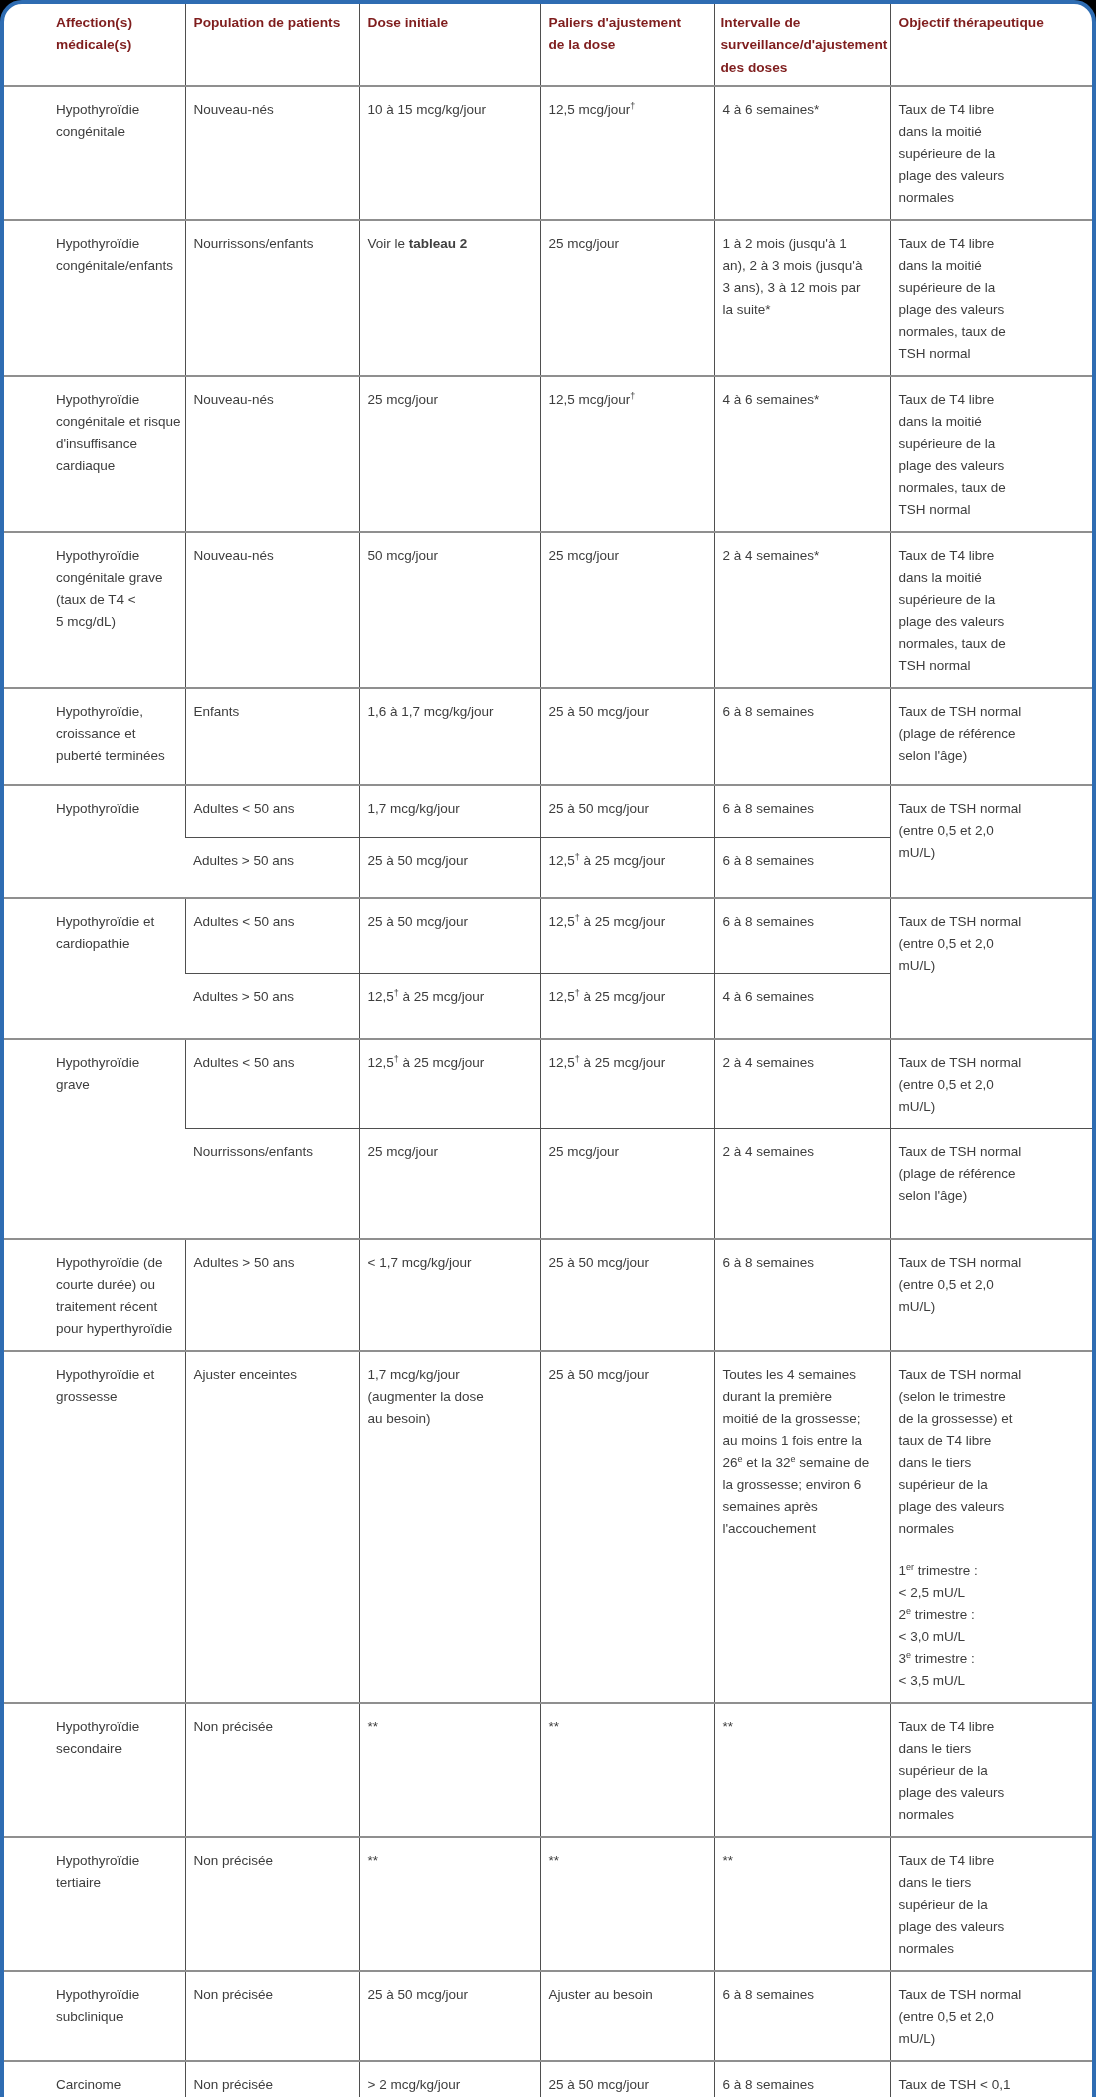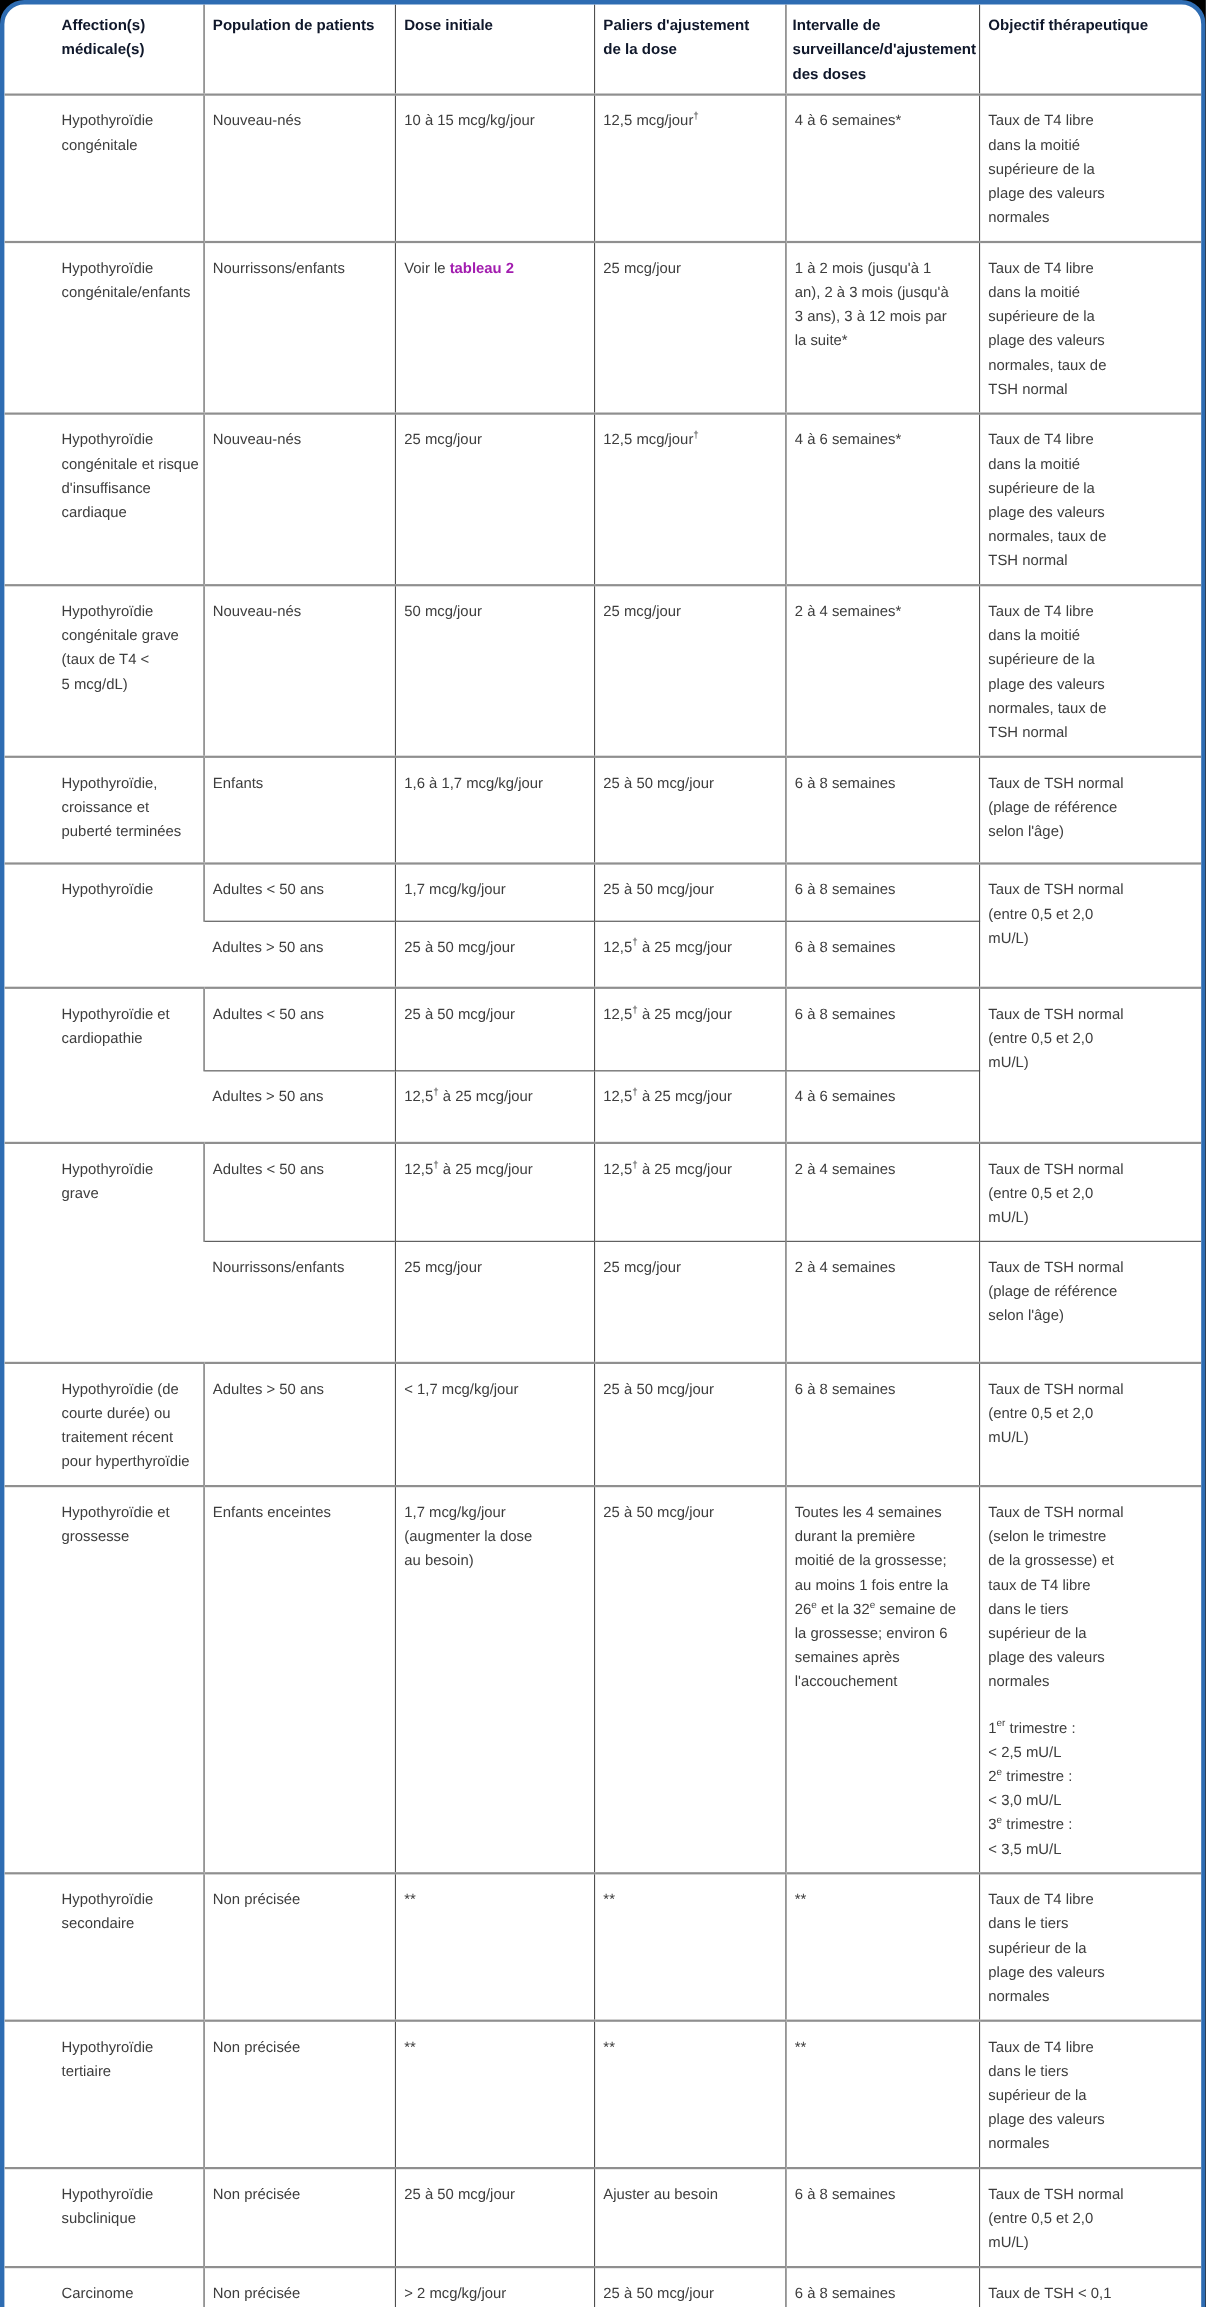--- a/index.html
+++ b/index.html
@@ -20,36 +20,36 @@
     font-size:13.5px;
     line-height:1.63;
     color:#3d3d3d;
   }
   col.c1{width:181px;}
   col.c2{width:174px;}
   col.c3{width:181px;}
   col.c4{width:174px;}
   col.c5{width:176px;}
   th,td{vertical-align:top;text-align:left;font-weight:normal;}
-  th{font-size:13.7px;font-weight:bold;color:#0f172a;padding:8px 8px 6px 8px;}
+  th{font-size:13.7px;font-weight:bold;color:#7f1d1d;padding:8px 8px 6px 8px;}
   td{padding:12px 8px 10px 8px;}
   td+td, th+th{border-left:1px solid #4f4f4f;}
   th.c1, td.c1{padding-left:52px;padding-right:2px;}
   td.c3{padding-right:40px;margin-top:24px;}
   th.c4{padding-right:14px;}
   td.c4{padding-right:14px;}
   th.c5{padding-left:6px;padding-right:0;}
   td.c5{padding-right:18px;}
   th.c6{padding-right:40px;}
   td.c6{padding-right:70px;}
   tr.gstart>th, tr.gstart>td{border-top:2px solid #8f8f8f;}
   tr.sub>td{border-top:1px solid #4f4f4f;}
   sup{font-size:9px;line-height:0;}
   .para + .para{margin-top:20px;}
-  a.tlink{color:#a21caf;font-weight:bold;text-decoration:none;cursor:pointer;}
+  a.tlink{color:#404040;font-weight:bold;text-decoration:none;cursor:pointer;}
 </style>
 </head>
 <body>
 
 <div class="card">
   <table>
     <colgroup>
       <col class="c1">
         <col class="c2">
         <col class="c3">
@@ -301,21 +301,21 @@
         <td class="c6">
             <div class="para">Taux de TSH normal (entre 0,5 et 2,0 mU/L)</div>
           </td>
       </tr>
 
       <tr class="gstart" style="height:335px;">
         <td class="c1">
             <div class="para">Hypothyroïdie et grossesse</div>
           </td>
         <td class="c2">
-            <div class="para">Enfants enceintes</div>
+            <div class="para">Ajuster enceintes</div>
           </td>
         <td class="c3">
             <div class="para">1,7 mcg/kg/jour (augmenter la dose au besoin)</div>
           </td>
         <td class="c4">
             <div class="para">25 à 50 mcg/jour</div>
           </td>
         <td class="c5">
             <div class="para">Toutes les 4 semaines durant la première moitié de la grossesse; au moins 1 fois entre la 26<sup>e</sup> et la 32<sup>e</sup> semaine de la grossesse; environ 6 semaines après l'accouchement</div>
           </td>

